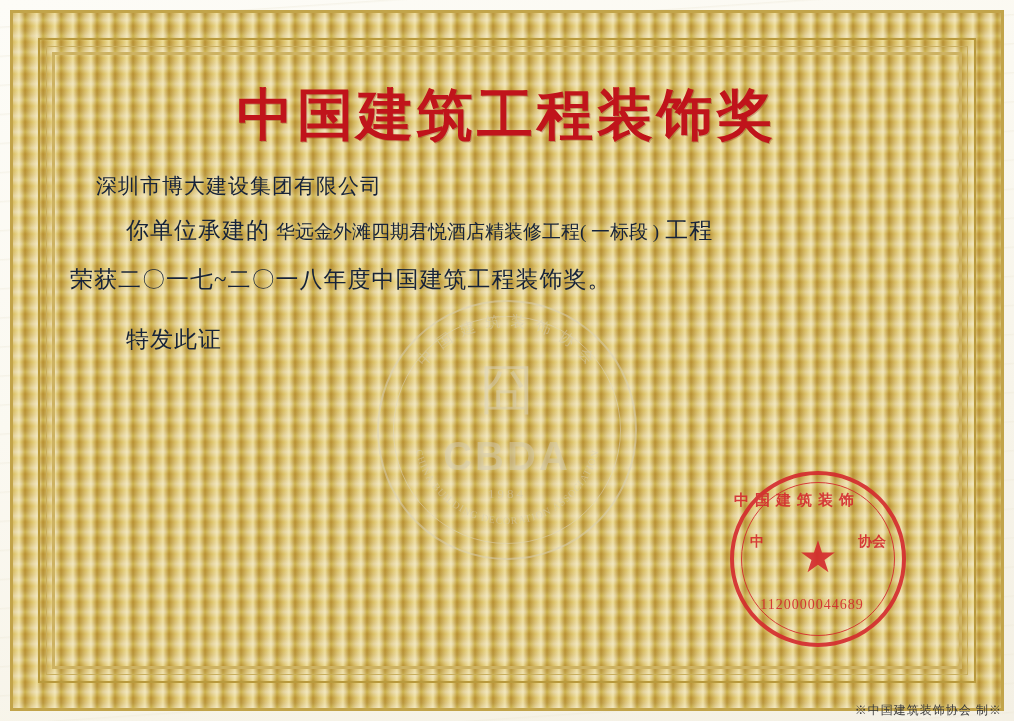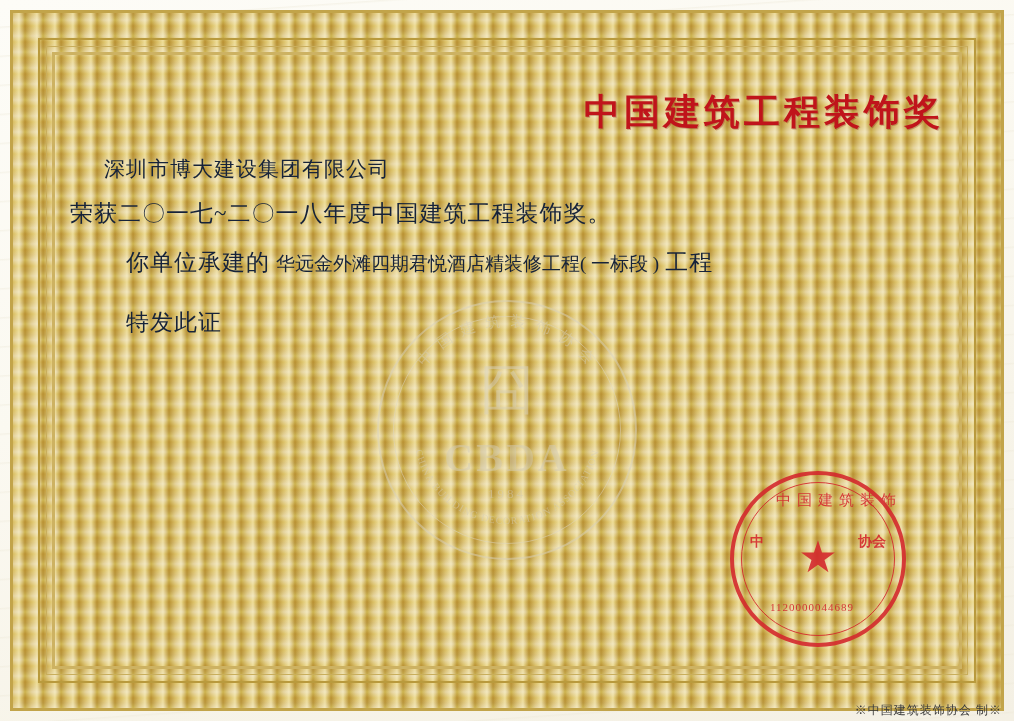--- a/index.html
+++ b/index.html
@@ -133,21 +133,21 @@
   }
   .wm-name {
     position: absolute;
     left: 0;
     right: 0;
     top: 134px;
     text-align: center;
     font-size: 40px;
     letter-spacing: 3px;
     color: #d4ccb4;
-    font-family: Liberation Serif, serif;
+    font-family: Liberation Sans, sans-serif;
     font-weight: bold;
   }
   .wm-year {
     position: absolute;
     left: 0;
     right: 0;
     top: 186px;
     text-align: center;
     font-size: 13px;
     letter-spacing: 3px;
@@ -157,23 +157,23 @@
   
   .content {
     position: absolute;
     left: 70px;
     top: 66px;
     right: 70px;
     bottom: 66px;
   }
 
   .title-main {
-    text-align: right;
-    margin-top: 22px;
-    font-size: 36px;
+    text-align: center;
+    margin-top: 12px;
+    font-size: 56px;
     font-weight: bold;
     letter-spacing: 4px;
     color: #c0141b;
     font-family: "Liberation Serif", "DejaVu Serif", serif;
     text-shadow: 1px 1px 0 rgba(120,10,10,0.28);
   }
 
   .title-sub {
     text-align: center;
     margin-top: 10px;
@@ -195,21 +195,21 @@
     margin-top: 6px;
     font-size: 25px;
     font-weight: bold;
     letter-spacing: 3px;
     color: #9a7a1e;
     font-family: "Liberation Serif", serif;
   }
 
   .recipient {
     margin-top: 18px;
-    margin-left: 34px;
+    margin-left: 26px;
     font-size: 21px;
     color: #16233a;
     letter-spacing: 1px;
   }
 
   .body-line {
     margin-top: 14px;
     font-size: 23px;
     color: #16233a;
     letter-spacing: 1px;
@@ -275,42 +275,42 @@
     transform: translate(-50%, -52%);
     font-size: 44px;
     color: #d4262c;
     line-height: 1;
   }
   .seal-top-text {
     position: absolute;
     left: 0;
     right: 0;
     top: 16px;
-    text-align: right;
+    text-align: left;
     font-size: 15px;
-    font-weight: normal;
+    font-weight: bold;
     color: #d4262c;
     letter-spacing: 6px;
   }
   .seal-mid-left, .seal-mid-right {
     position: absolute;
     top: 58px;
     font-size: 14px;
     font-weight: bold;
     color: #d4262c;
   }
   .seal-mid-left { left: 16px; }
   .seal-mid-right { right: 16px; }
   .seal-bottom-text {
     position: absolute;
     left: 0;
     right: 12px;
     bottom: 30px;
     text-align: center;
-    font-size: 11px;
+    font-size: 14px;
     color: #d4262c;
     letter-spacing: 1px;
   }
 
   
   .footer {
     position: absolute;
     right: 12px;
     bottom: 2px;
     font-size: 12px;
@@ -356,25 +356,25 @@
     <div class="wm-name">CBDA</div>
     <div class="wm-year">1984</div>
   </div>
 
   <div class="content">
 
     <div class="title-main">中国建筑工程装饰奖</div>
 
     <div class="recipient">深圳市博大建设集团有限公司</div>
 
-    <div class="body-line">荣获二〇一七~二〇一八年度中国建筑工程装饰奖。</div>
-
     <div class="body-line indent">
       <span>你单位承建的</span><span class="project-name">华远金外滩四期君悦酒店精装修工程( 一标段 )</span><span>工程</span>
     </div>
+
+    <div class="body-line">荣获二〇一七~二〇一八年度中国建筑工程装饰奖。</div>
 
     <div class="special">特发此证</div>
 
 
     <div class="seal">
       <div class="seal-top-text">中国建筑装饰</div>
       <div class="seal-mid-left">中</div>
       <div class="seal-mid-right">协会</div>
       <div class="seal-star">★</div>
       <div class="seal-bottom-text">1120000044689</div>

